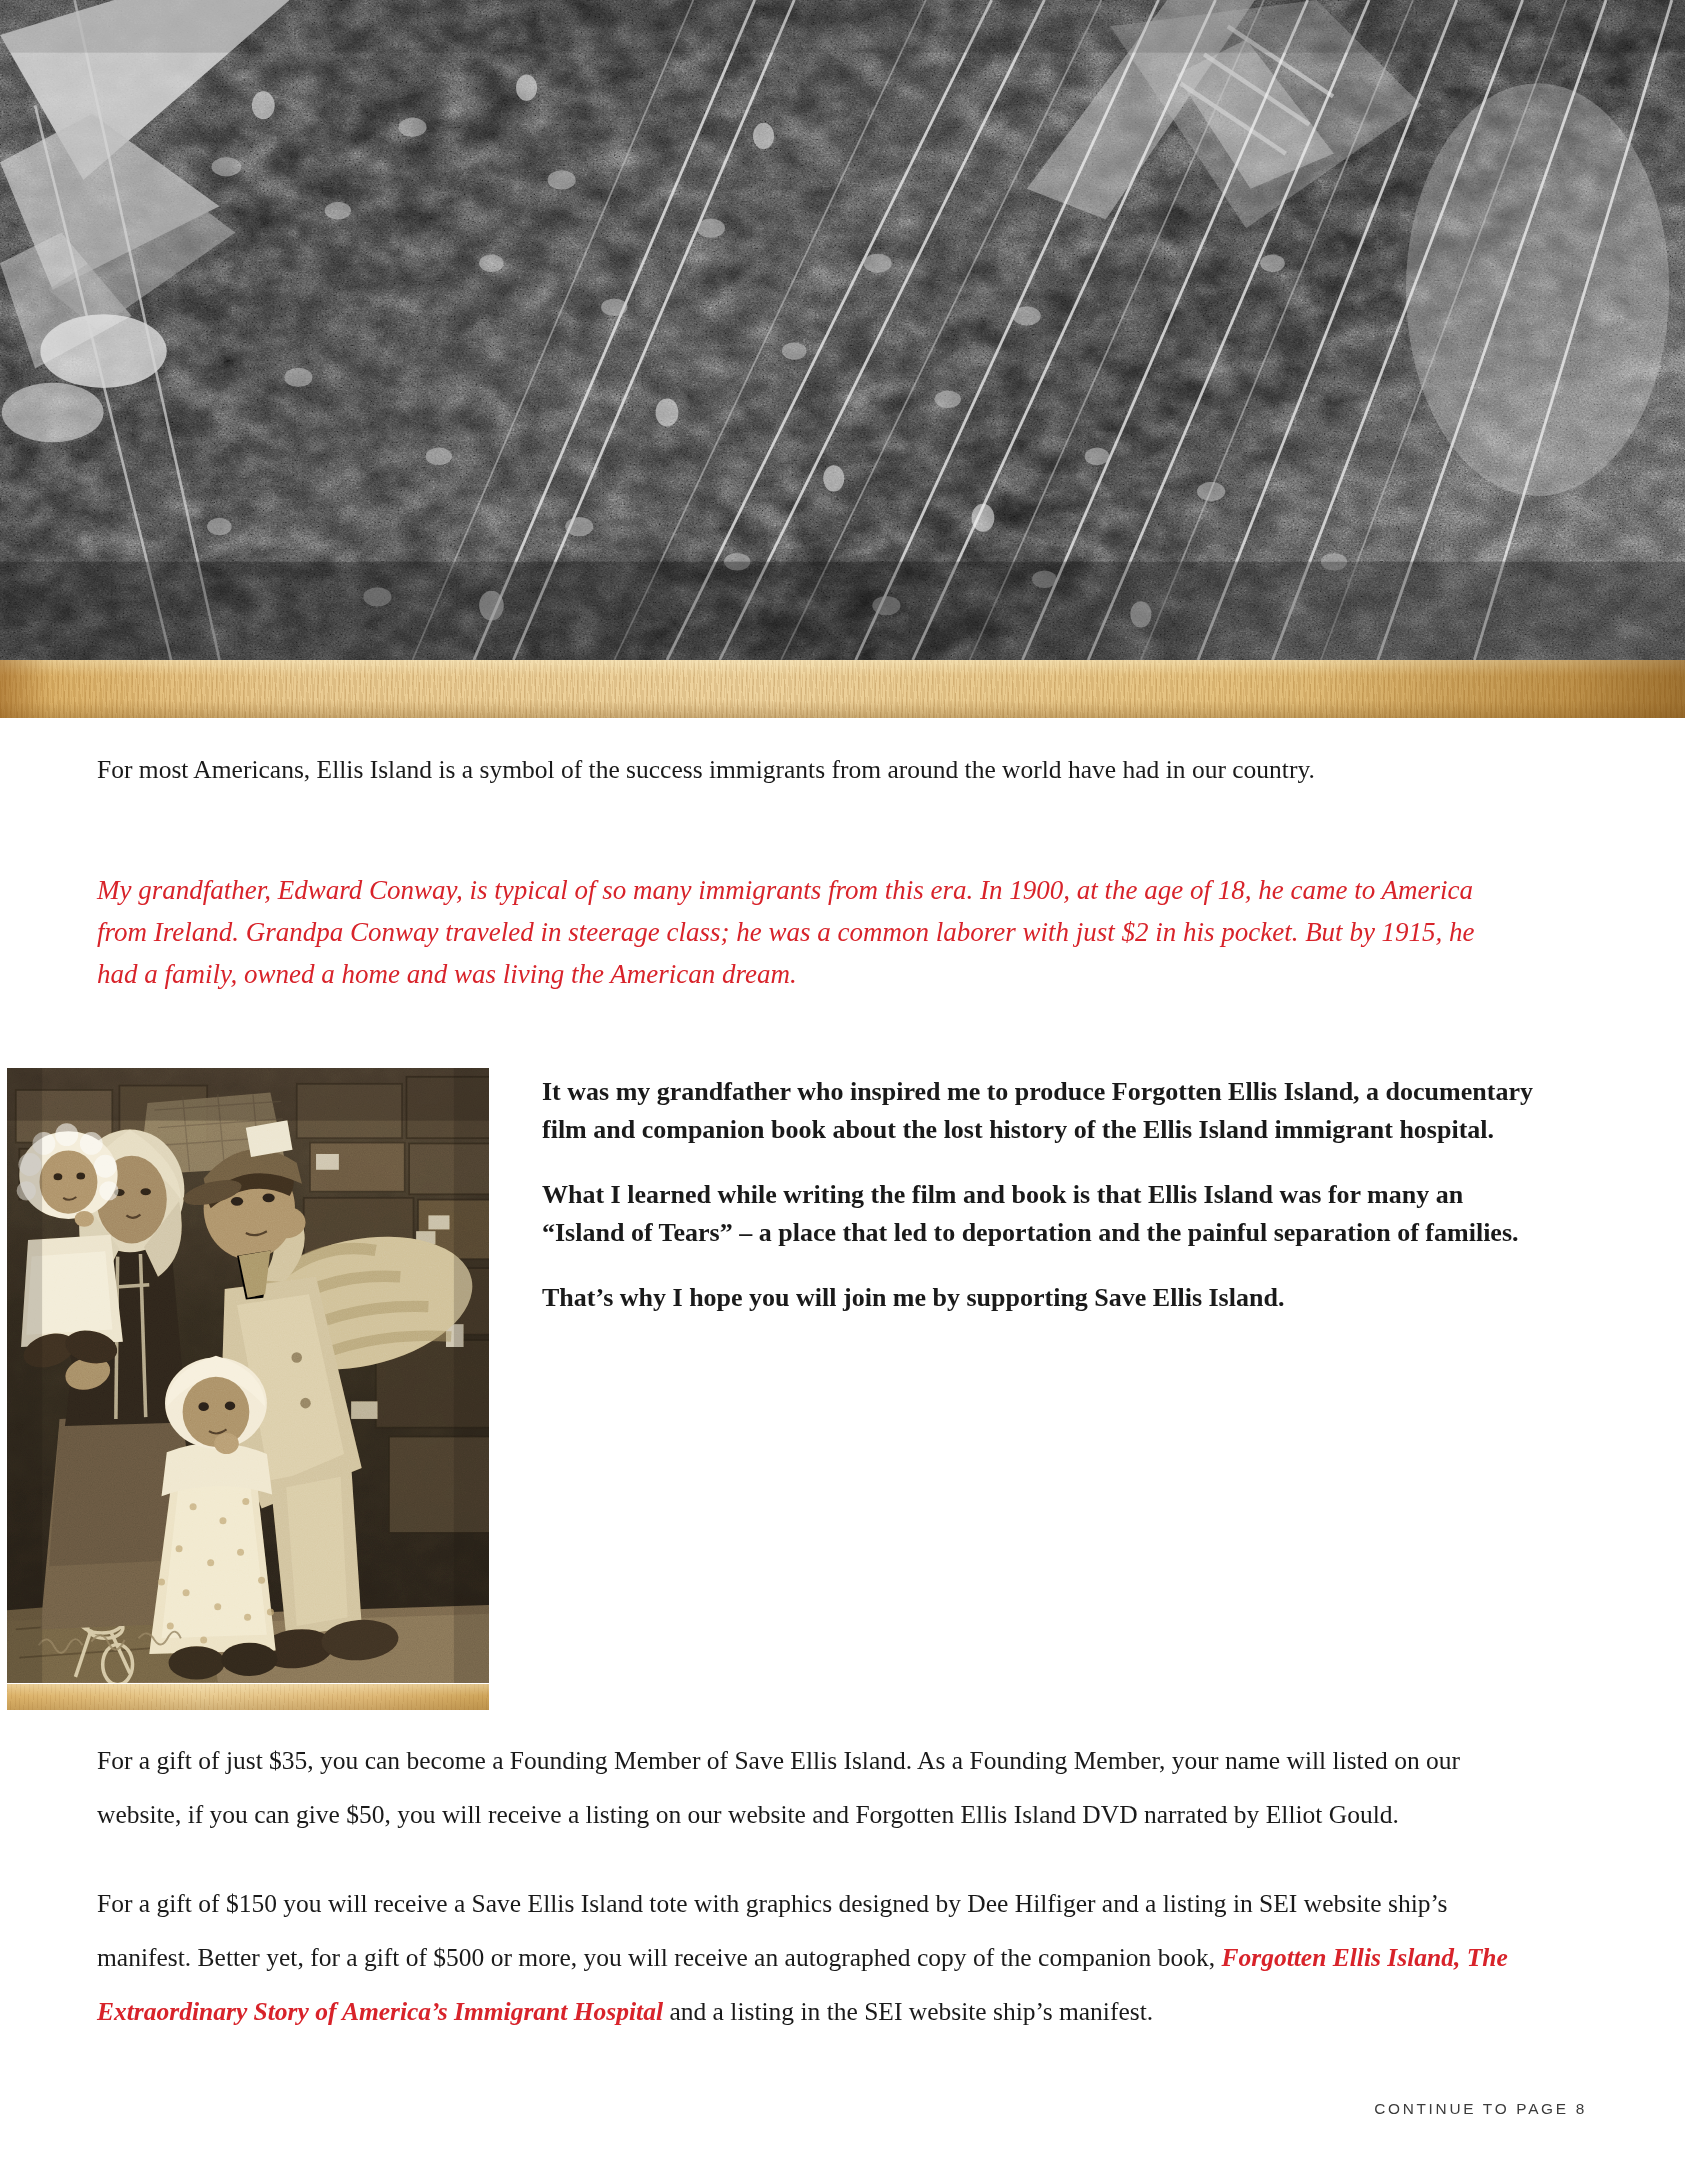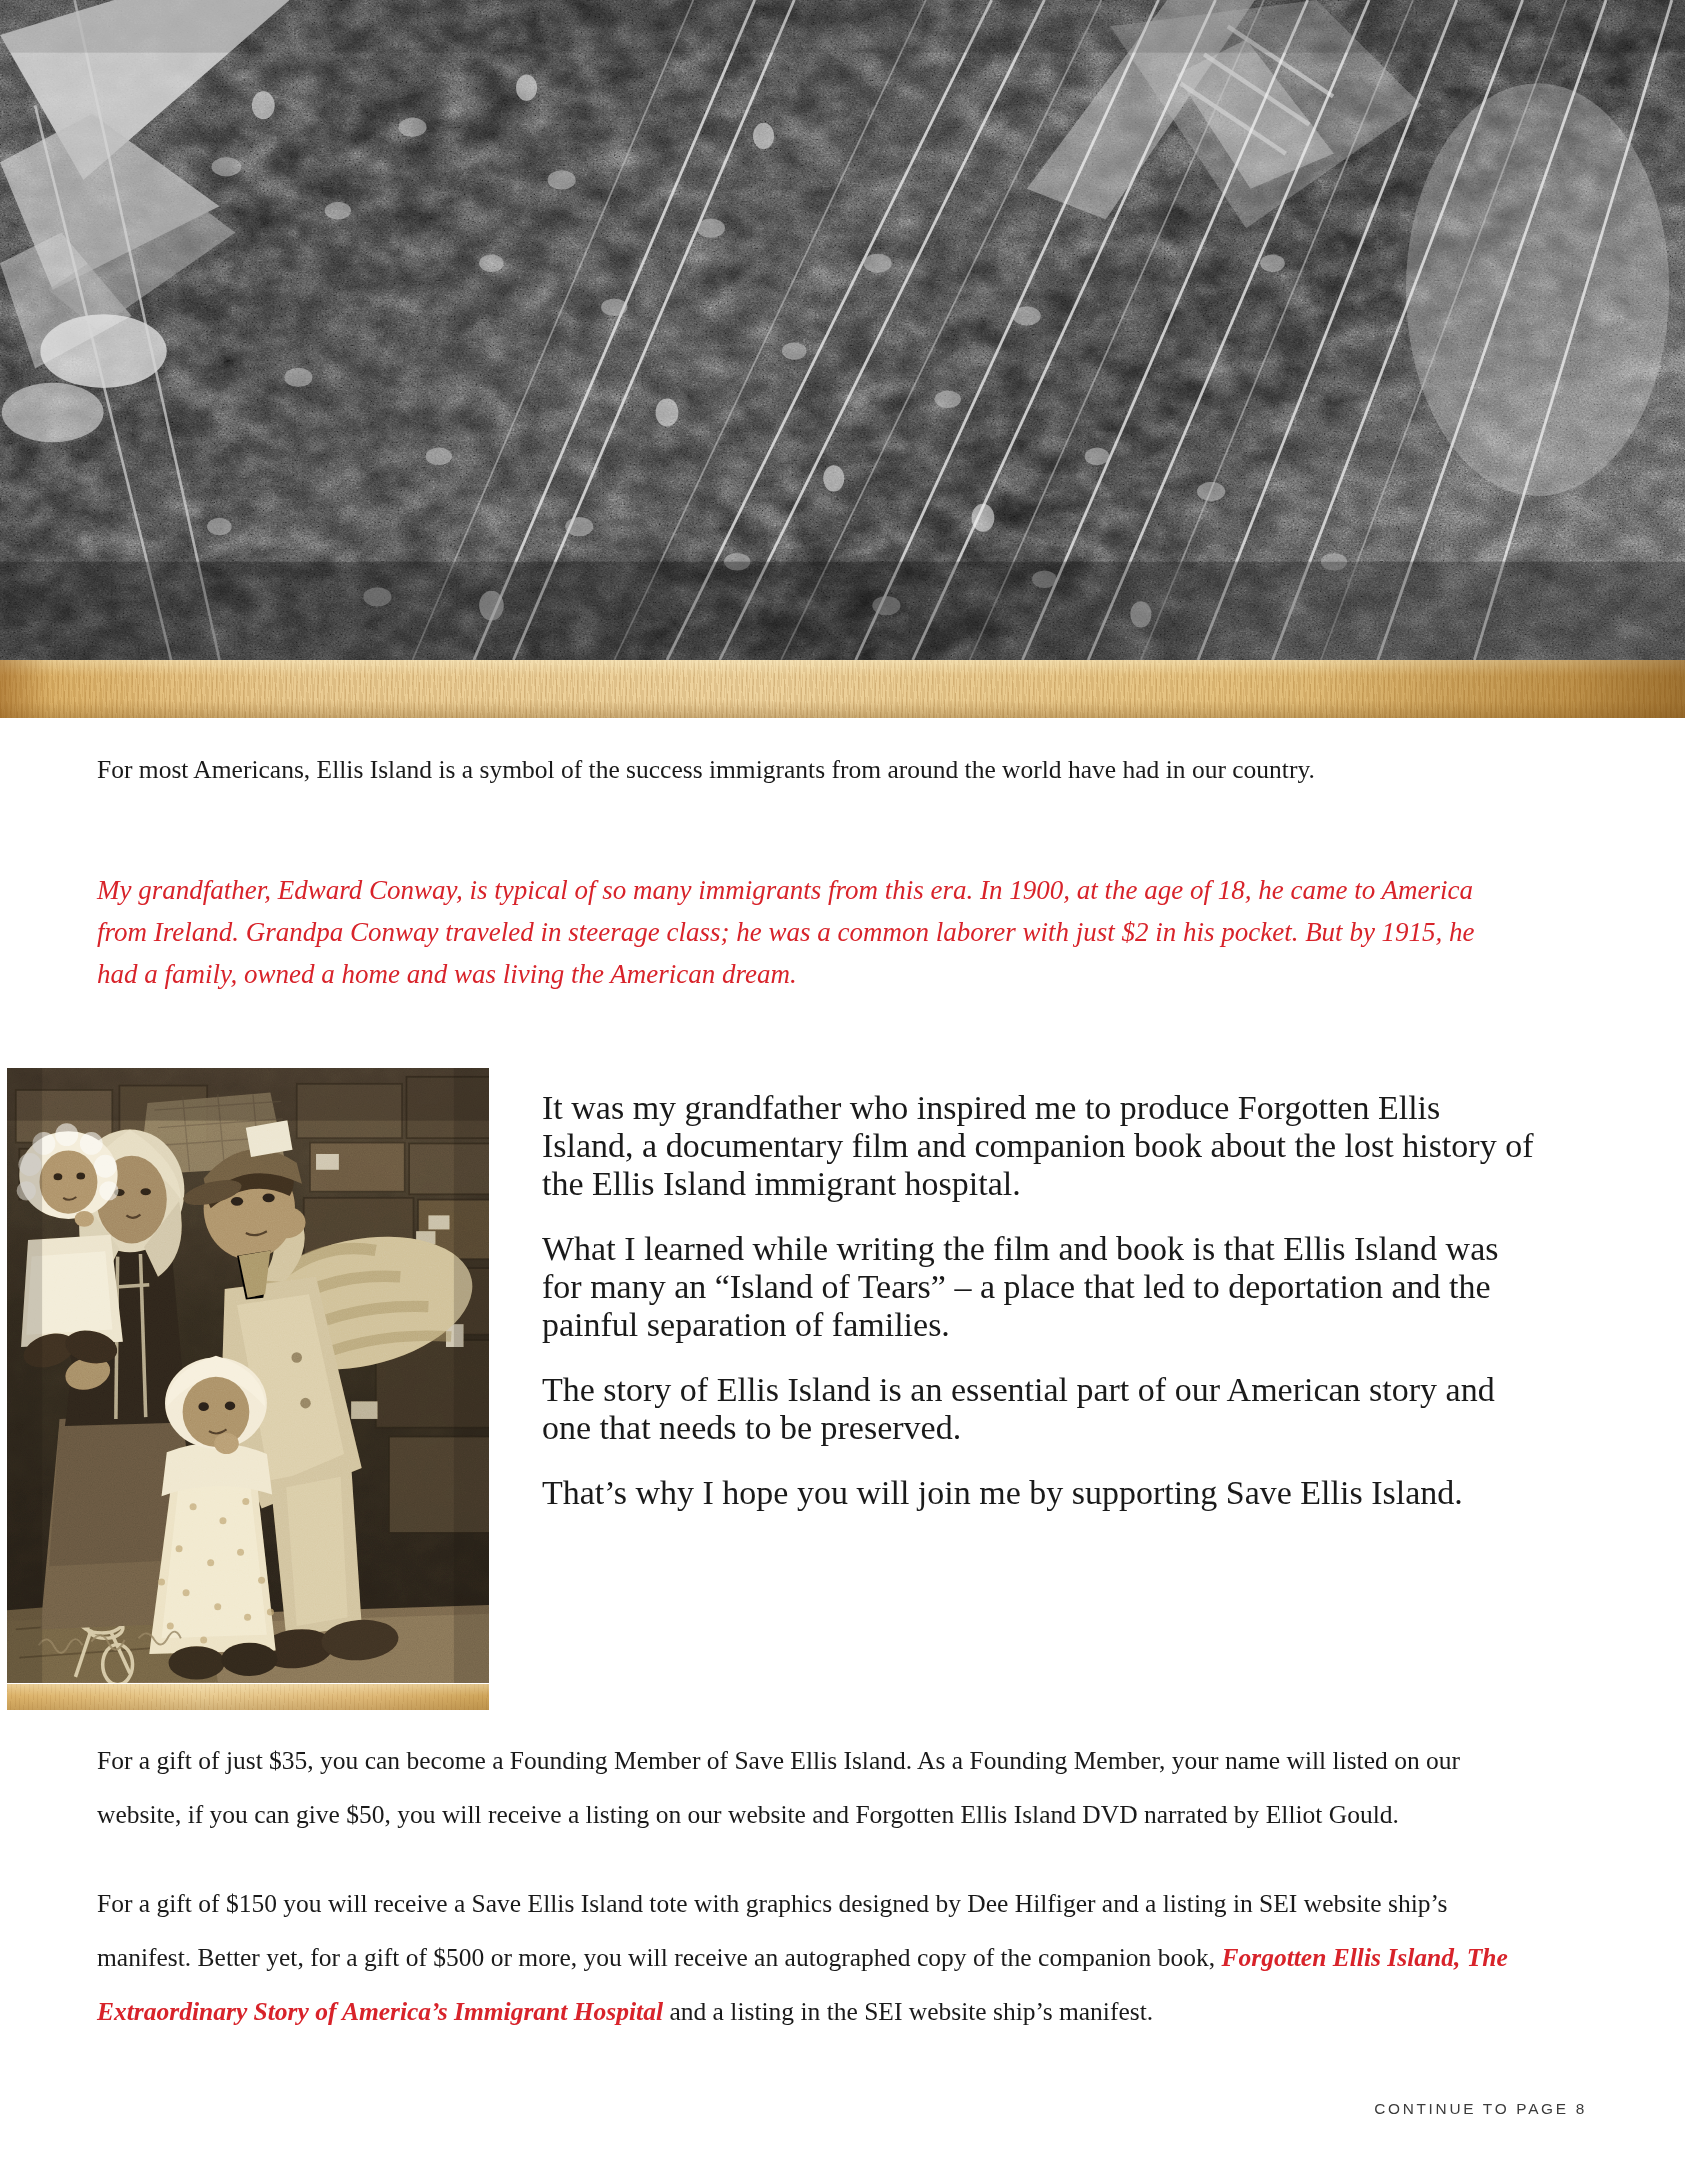--- a/index.html
+++ b/index.html
@@ -115,24 +115,25 @@
   }
 
   
   .right-col {
     position: absolute;
     left: 542px;
     top: 1073px;
     width: 992px;
   }
   .right-col p {
-    margin: 16px 0 27px 0;
-    font-size: 34px;
+    margin: 0 0 27px 0;
+    font-size: 26px;
     line-height: 38px;
     color: #1a1a1a;
+    font-weight: bold;
   }
 
   
   .bottom-col {
     position: absolute;
     left: 97px;
     top: 1734px;
     width: 1422px;
   }
   .bottom-col p {
@@ -519,21 +520,20 @@
     <rect x="0" y="0" width="549" height="60" fill="#1a1510" opacity="0.25"></rect>
     <rect x="0" y="0" width="40" height="701" fill="#1a1510" opacity="0.18"></rect>
     <rect x="509" y="0" width="40" height="701" fill="#1a1510" opacity="0.18"></rect>
   </svg>
 </div>
 <div class="family-photo-band"></div>
 
 <div class="right-col">
   <p>It was my grandfather who inspired me to produce Forgotten Ellis Island, a documentary film and companion book about the lost history of the Ellis Island immigrant hospital.</p>
   <p>What I learned while writing the film and book is that Ellis Island was for many an “Island of Tears” – a place that led to deportation and the painful separation of families.</p>
-  <p>The story of Ellis Island is an essential part of our American story and one that needs to be preserved.</p>
   <p>That’s why I hope you will join me by supporting Save Ellis Island.</p>
 </div>
 
 <div class="bottom-col">
   <p>For a gift of just $35, you can become a Founding Member of Save Ellis Island. As a Founding Member, your name will listed on our website, if you can give $50, you will receive a listing on our website and Forgotten Ellis Island DVD narrated by Elliot Gould.</p>
   <p><span>For a gift of $150 you will receive a Save Ellis Island tote with graphics designed by Dee Hilfiger and a listing in SEI website ship’s manifest. Better yet, for a gift of $500 or more, you will receive an autographed copy of the companion book, </span><span class="booktitle">Forgotten Ellis Island, The Extraordinary Story of America’s Immigrant Hospital</span><span> and a listing in the SEI website ship’s manifest.</span></p>
 </div>
 
 <div class="footer-note">CONTINUE TO PAGE 8</div>
 

